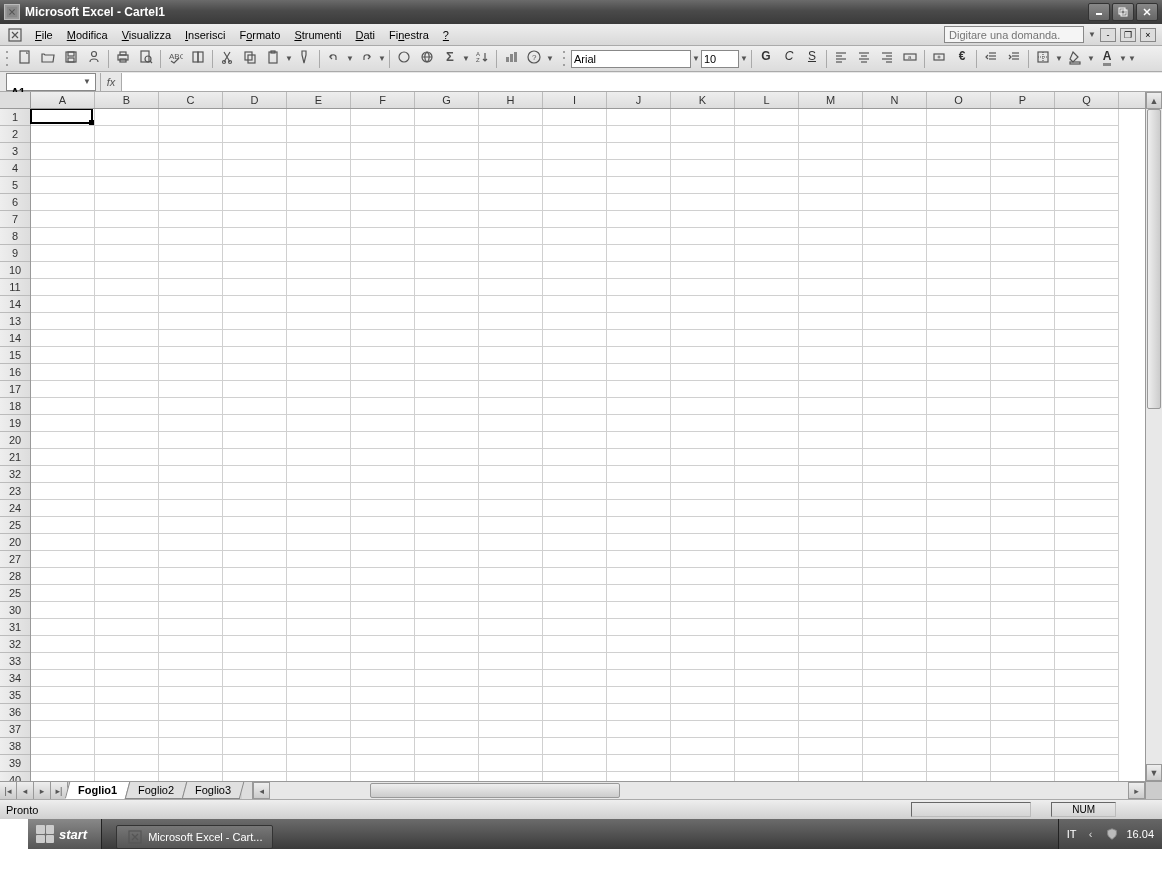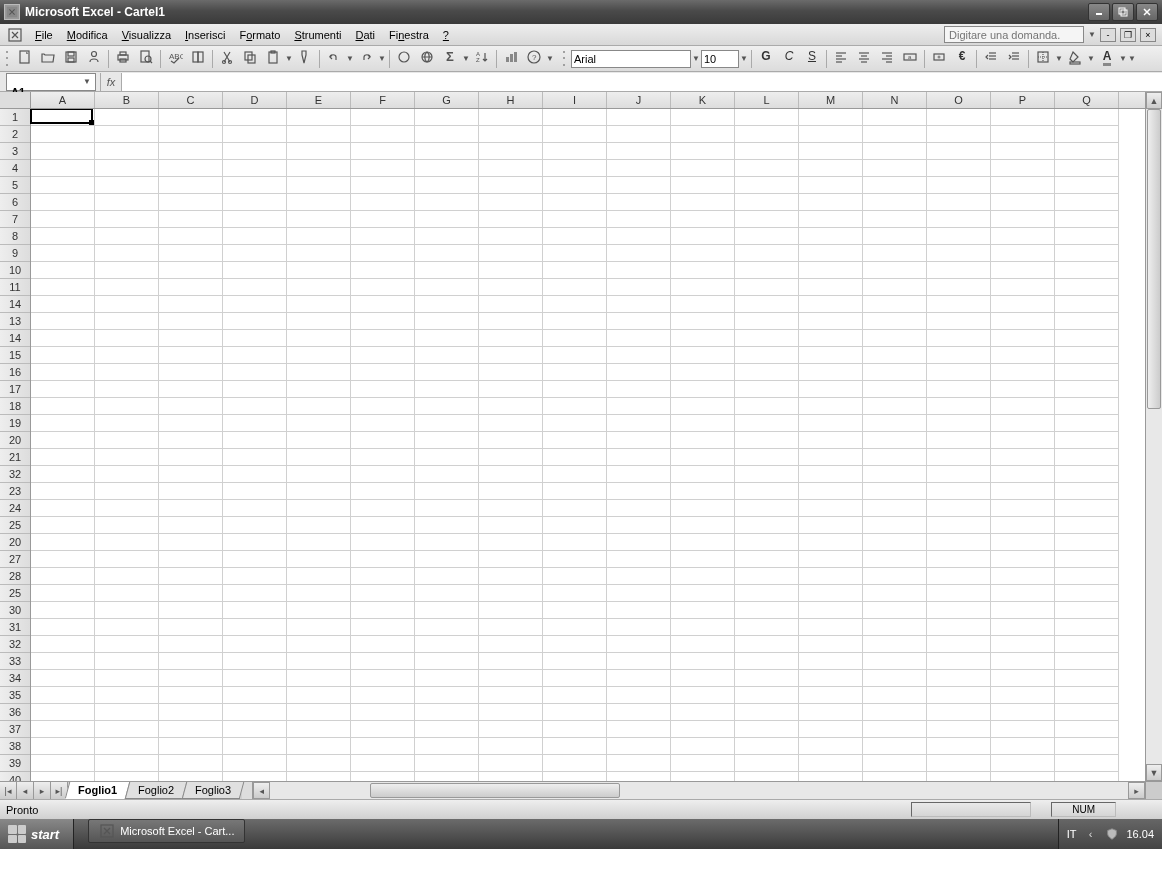--- a/index.html
+++ b/index.html
@@ -67,21 +67,21 @@
 .hscroll-area { flex: 1; display: flex; background:#ddd; border-left:1px solid #999; margin-left:10px;}
 .hscroll-track { flex: 1; background: #e8e8e8; position: relative; }
 .scroll-thumb-h { position: absolute; left: 100px; top: 1px; bottom: 1px; width: 250px; background: linear-gradient(to bottom, #eee, #ccc); border: 1px solid #999; border-radius: 2px; cursor: pointer; }
 
 
 .statusbar { height: 20px; background: linear-gradient(to bottom, #eee, #d0d0d0); display: flex; align-items: center; padding: 0 6px; font-size: 11px; border-top: 1px solid #aaa; }
 .statusbar .status-right { margin-left: auto; display: flex; gap: 20px; padding-right: 40px;}
 .status-cell { border:1px inset #bbb; padding: 1px 20px; font-size:10px;}
 
 
-.taskbar { height: 30px; background: linear-gradient(to bottom, #6b6b6b, #3a3a3a); display: flex; align-items: flex-start; color: #fff; }
+.taskbar { height: 30px; background: linear-gradient(to bottom, #6b6b6b, #3a3a3a); display: flex; align-items: flex-end; color: #fff; margin-left: 28px; }
 .start-btn { height: 30px; padding: 0 14px 0 8px; background: linear-gradient(to bottom, #888, #555); display: flex; align-items: center; gap: 5px; cursor: pointer; border-right: 1px solid #222; font-weight: bold; font-style: italic; font-size: 13px;}
 .start-logo { width: 18px; height: 18px; display: grid; grid-template: 1fr 1fr / 1fr 1fr; gap: 1px; }
 .start-logo span { background: #ccc; border-radius: 1px; }
 .task-item { height: 24px; margin: 0 4px; padding: 0 10px; background: linear-gradient(to bottom, #777, #555); border: 1px solid #333; border-radius: 2px; display: flex; align-items: center; gap: 5px; cursor: pointer; font-size: 11px; max-width: 170px;}
 .tray { margin-left: auto; display: flex; align-items: center; gap: 6px; padding: 0 8px; height: 30px; background: linear-gradient(to bottom, #666, #444); border-left: 1px solid #222;}
 .tray-icon { width: 16px; height: 16px; display: flex; align-items: center; justify-content: center; font-size: 11px; color: #ddd; cursor: pointer;}
 .clock { font-size: 11px; color: #fff; }
 
 svg { display: block; }
 .ico { width: 16px; height: 16px; }

